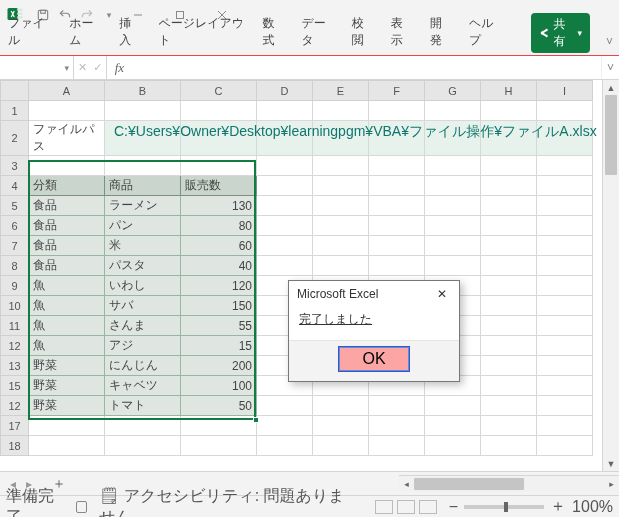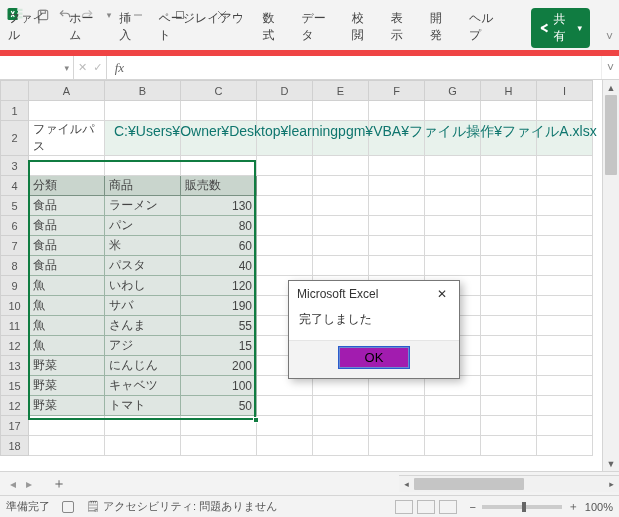--- a/index.html
+++ b/index.html
@@ -10,21 +10,21 @@
   .titlebar .left { display: flex; align-items: center; gap: 6px; padding-left: 6px; }
   .titlebar .excel-icon { width: 18px; height: 18px; }
   .titlebar .qat { display:flex; gap:4px; margin-left:4px;}
   .titlebar .qat span { width:18px; height:18px; display:flex; align-items:center; justify-content:center; color:#888;}
   .titlebar .title { flex: 1; text-align: center; font-size: 12px; color: #888; }
   .titlebar .right { display: flex; gap: 2px; padding-right: 4px; }
   .titlebar .winbtn { width: 40px; height: 24px; display: flex; align-items: center; justify-content: center; color: #888; }
   .titlebar .winbtn svg { width:10px; height:10px; }
 
   
-  .tabs { height: 26px; display: flex; align-items: flex-end; padding: 0 6px; gap: 14px; background:#f3f3f3; border-bottom: 6px solid #ef4444; }
+  .tabs { height: 26px; display: flex; align-items: flex-end; padding: 0 6px; gap: 14px; background:#f3f3f3; border-bottom: 1px solid #ef4444; }
   .tab { font-size: 12px; padding: 4px 2px 6px; color: #444; cursor:pointer; }
   .spacer { flex:1; }
   .share-btn { background: #107c41; color: #fff; border-radius: 4px; padding: 3px 8px; font-size: 12px; display:flex; align-items:center; gap:4px; margin-bottom:2px; }
   .share-btn svg { width:12px; height:12px; fill:#fff; }
   .chev { color:#888; margin-left:2px; padding-bottom:6px;}
 
   
   .formulaBar { height: 24px; display: flex; align-items: stretch; border-bottom: 1px solid #d5d5d5; background:#fff; }
   .nameBox { width: 74px; border-right: 1px solid #d5d5d5; display:flex; align-items:center; padding:0 4px; font-size:12px; color:#666; justify-content:space-between;}
   .fxControls { display:flex; align-items:center; border-right:1px solid #d5d5d5; padding:0 4px; gap:6px; color:#bbb;}
@@ -60,35 +60,35 @@
   .hscrollrow .thumb { position:absolute; left:0; top:2px; bottom:2px; width:110px; background:#c5c5c5; border-radius:1px;}
 
   
   .sheettabs { height:24px; display:flex; align-items:center; background:#f3f3f3; border-top:1px solid #d5d5d5; font-size:12px;}
   .sheettabs .nav { display:flex; gap:2px; padding:0 6px; color:#999;}
   .sheettabs .nav span{ width:14px; text-align:center;}
   .sheettab { padding:2px 14px; background:#fff; border:1px solid #d5d5d5; border-bottom:2px solid #107c41; border-top:none; margin-left:4px;}
   .addsheet { padding:0 10px; color:#666; font-size:14px;}
 
   
-  .statusbar { height:22px; display:flex; align-items:center; background:#f3f3f3; border-top:1px solid #d5d5d5; font-size:11px; color:#555; padding:0 6px; gap:12px;}
+  .statusbar { height:22px; display:flex; align-items:center; background:#f3f3f3; border-top:1px solid #d5d5d5; font-size:16px; color:#555; padding:0 6px; gap:12px;}
   .statusbar .spacer{flex:1;}
   .viewbtns { display:flex; gap:4px; }
   .viewbtns span { width:18px; height:14px; border:1px solid #bbb; display:inline-block; }
   .zoom { display:flex; align-items:center; gap:6px;}
   .zoom .slider { width:80px; height:4px; background:#ccc; position:relative;}
   .zoom .slider .knob { position:absolute; left:50%; top:-3px; width:4px; height:10px; background:#666;}
 
   
   .msgbox { position:absolute; left:288px; top:200px; width:172px; background:#fff; border:1px solid #777; box-shadow:3px 3px 8px rgba(0,0,0,0.25); z-index:50; font-size:12px;}
   .msgbox .mb-title { display:flex; justify-content:space-between; align-items:center; padding:6px 8px 4px; font-size:12px; color:#333;}
   .msgbox .mb-title .x { font-size:12px; color:#333; padding:0 4px; cursor:pointer;}
-  .msgbox .mb-body { padding:6px 10px 12px; color:#333;}
+  .msgbox .mb-body { padding:6px 10px 12px; color:#333;text-decoration:underline;}
   .msgbox .mb-btns { display:flex; justify-content:center; padding:6px 8px 10px; background:#f3f3f3; border-top:1px solid #e5e5e5;}
-  .msgbox button { min-width:70px; padding:2px 19px; background:#a21caf; border:1px solid #6a8bd4; outline:1px solid #2a5bcc; font-size:13px;}
+  .msgbox button { min-width:70px; padding:2px 19px; background:#fca5a5; border:1px solid #6a8bd4; outline:1px solid #2a5bcc; font-size:16px;}
 </style>
 </head>
 <body>
 
 <div class="titlebar">
   <div class="left">
     <span>
       <svg class="excel-icon" viewBox="0 0 24 24">
           <rect x="2" y="4" width="14" height="16" rx="2" fill="#107c41"></rect>
           <path d="M7 8l4 8M11 8l-4 8" stroke="#fff" stroke-width="1.6"></path>
@@ -296,21 +296,21 @@
             <td class=""></td>
             <td class=""></td>
             <td class=""></td>
             <td class=""></td>
             <td class=""></td>
           </tr>
           <tr>
             <th class="rowhdr">10</th>
             <td class="datacell">魚</td>
             <td class="datacell">サバ</td>
-            <td class="datacell num">190</td>
+            <td class="datacell num">150</td>
             <td class=""></td>
             <td class=""></td>
             <td class=""></td>
             <td class=""></td>
             <td class=""></td>
             <td class=""></td>
           </tr>
           <tr>
             <th class="rowhdr">11</th>
             <td class="datacell">魚</td>

